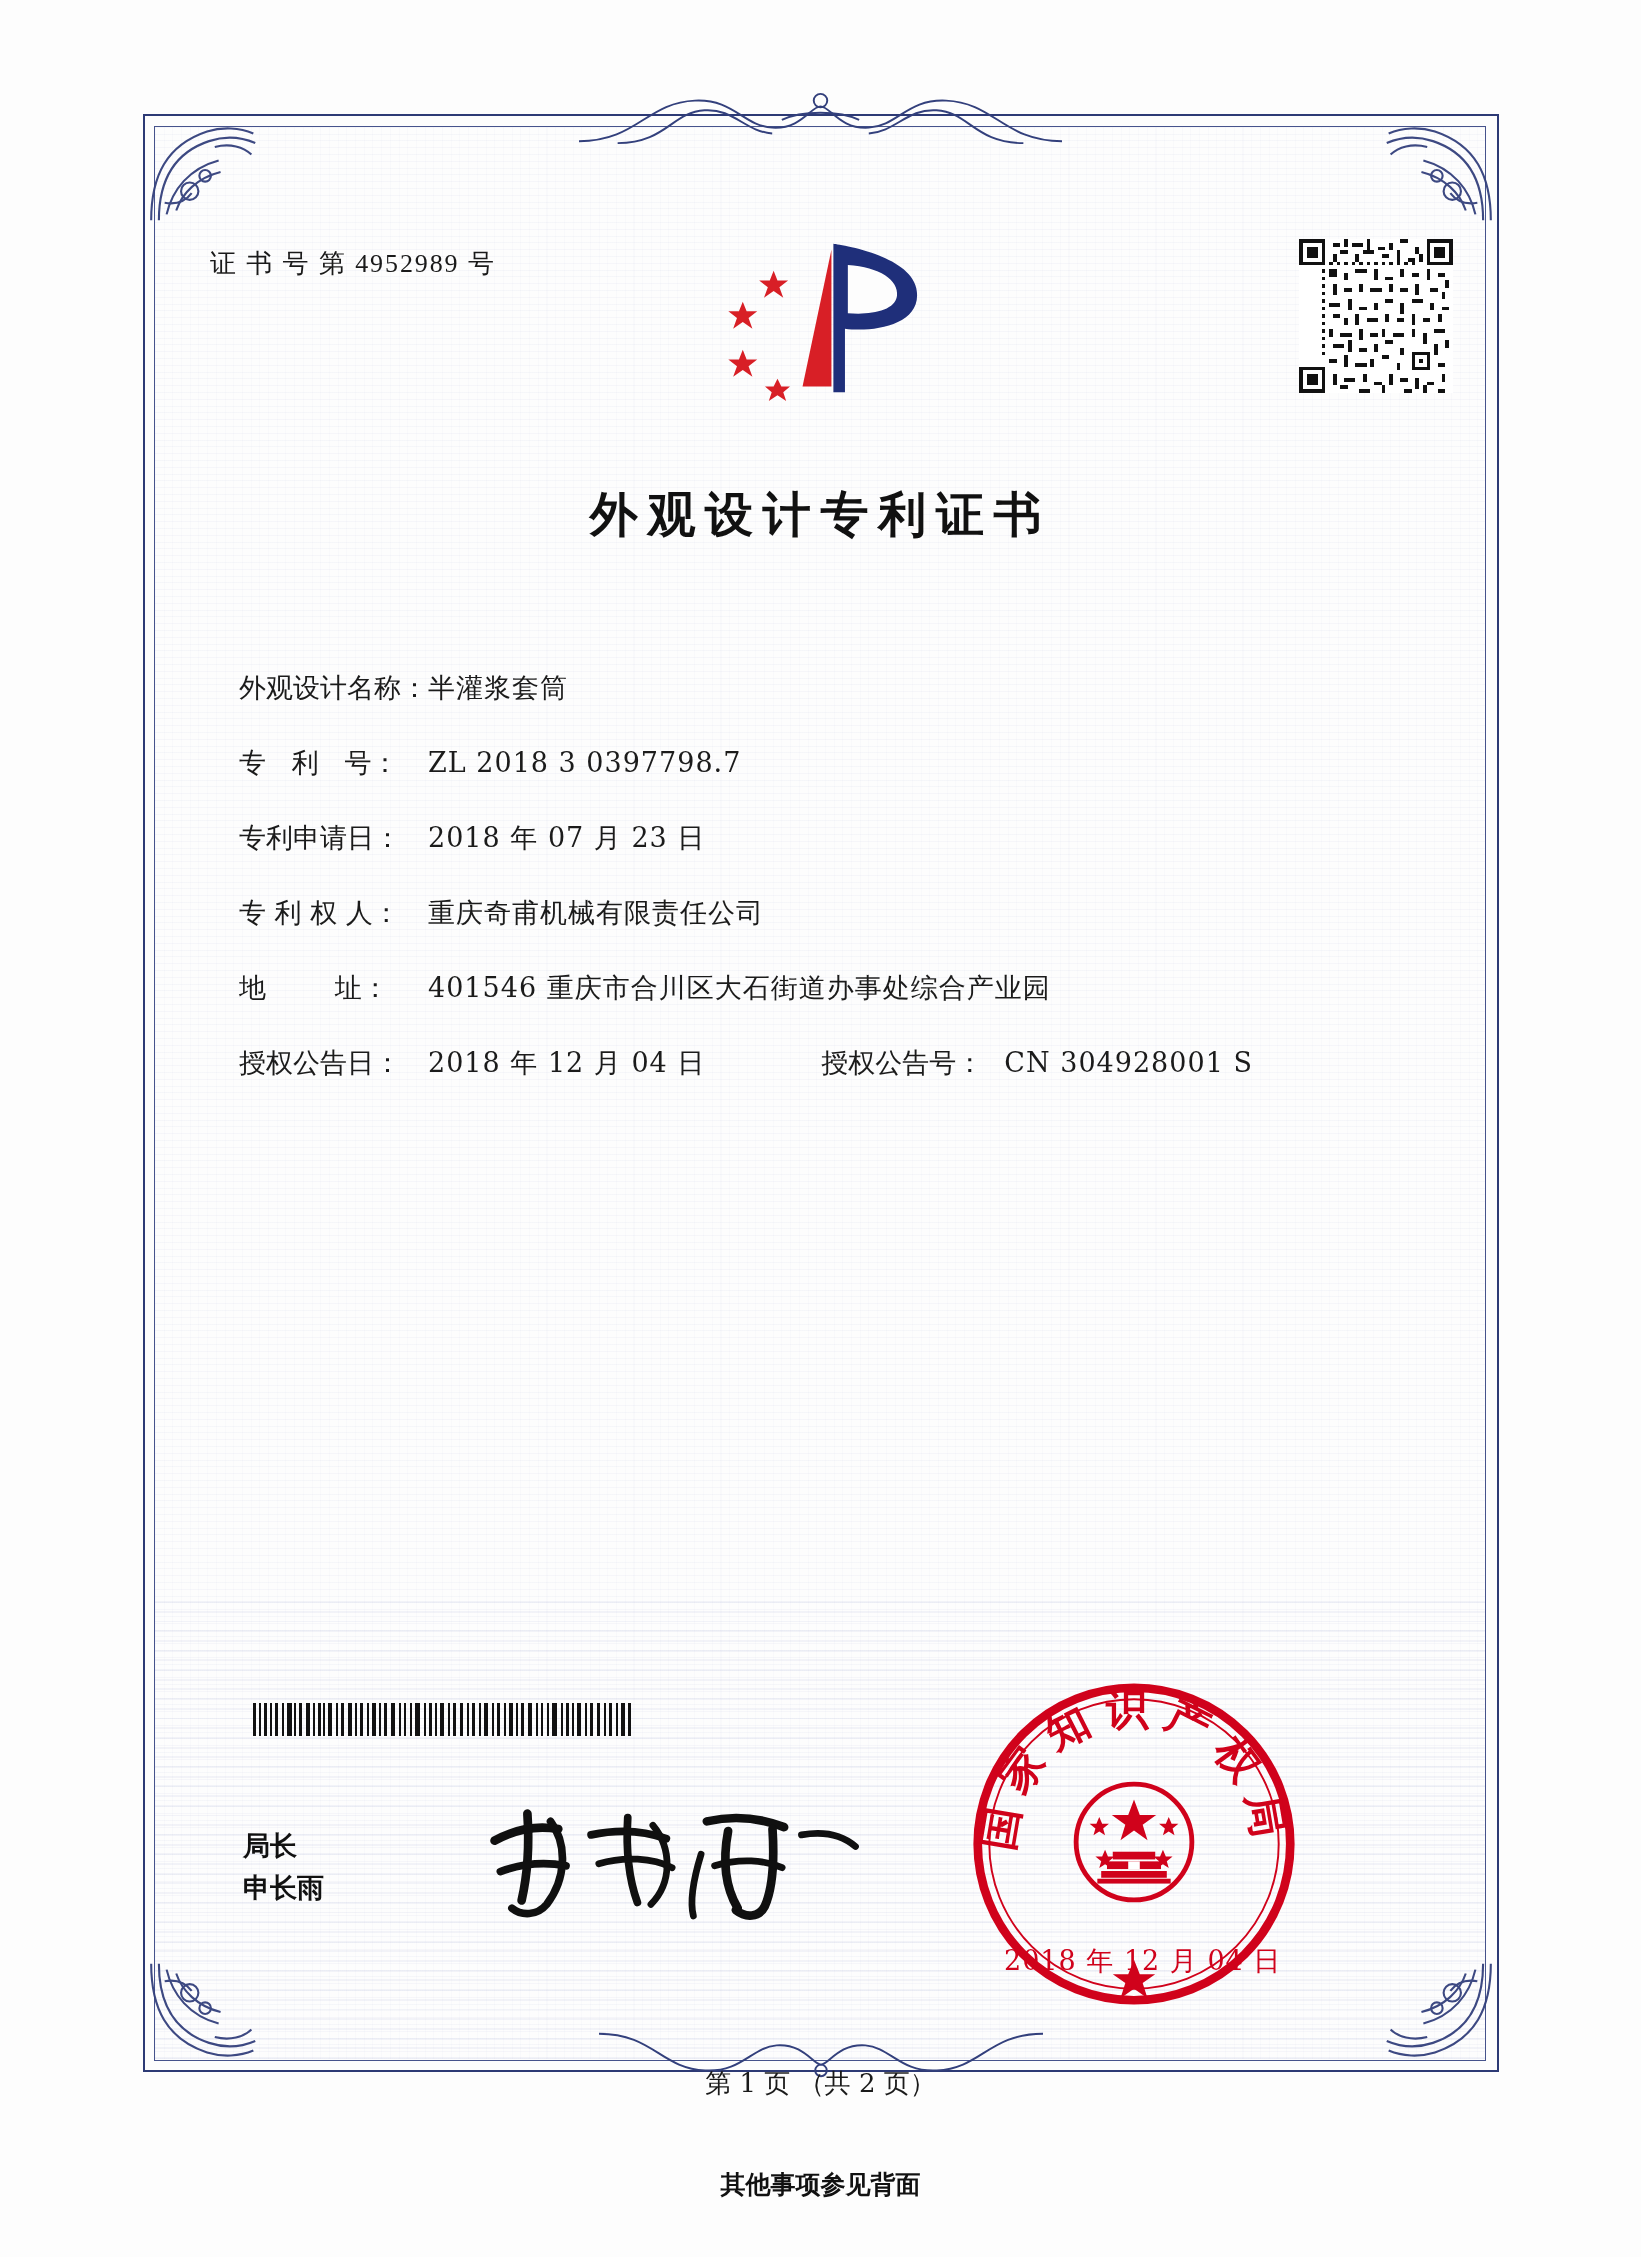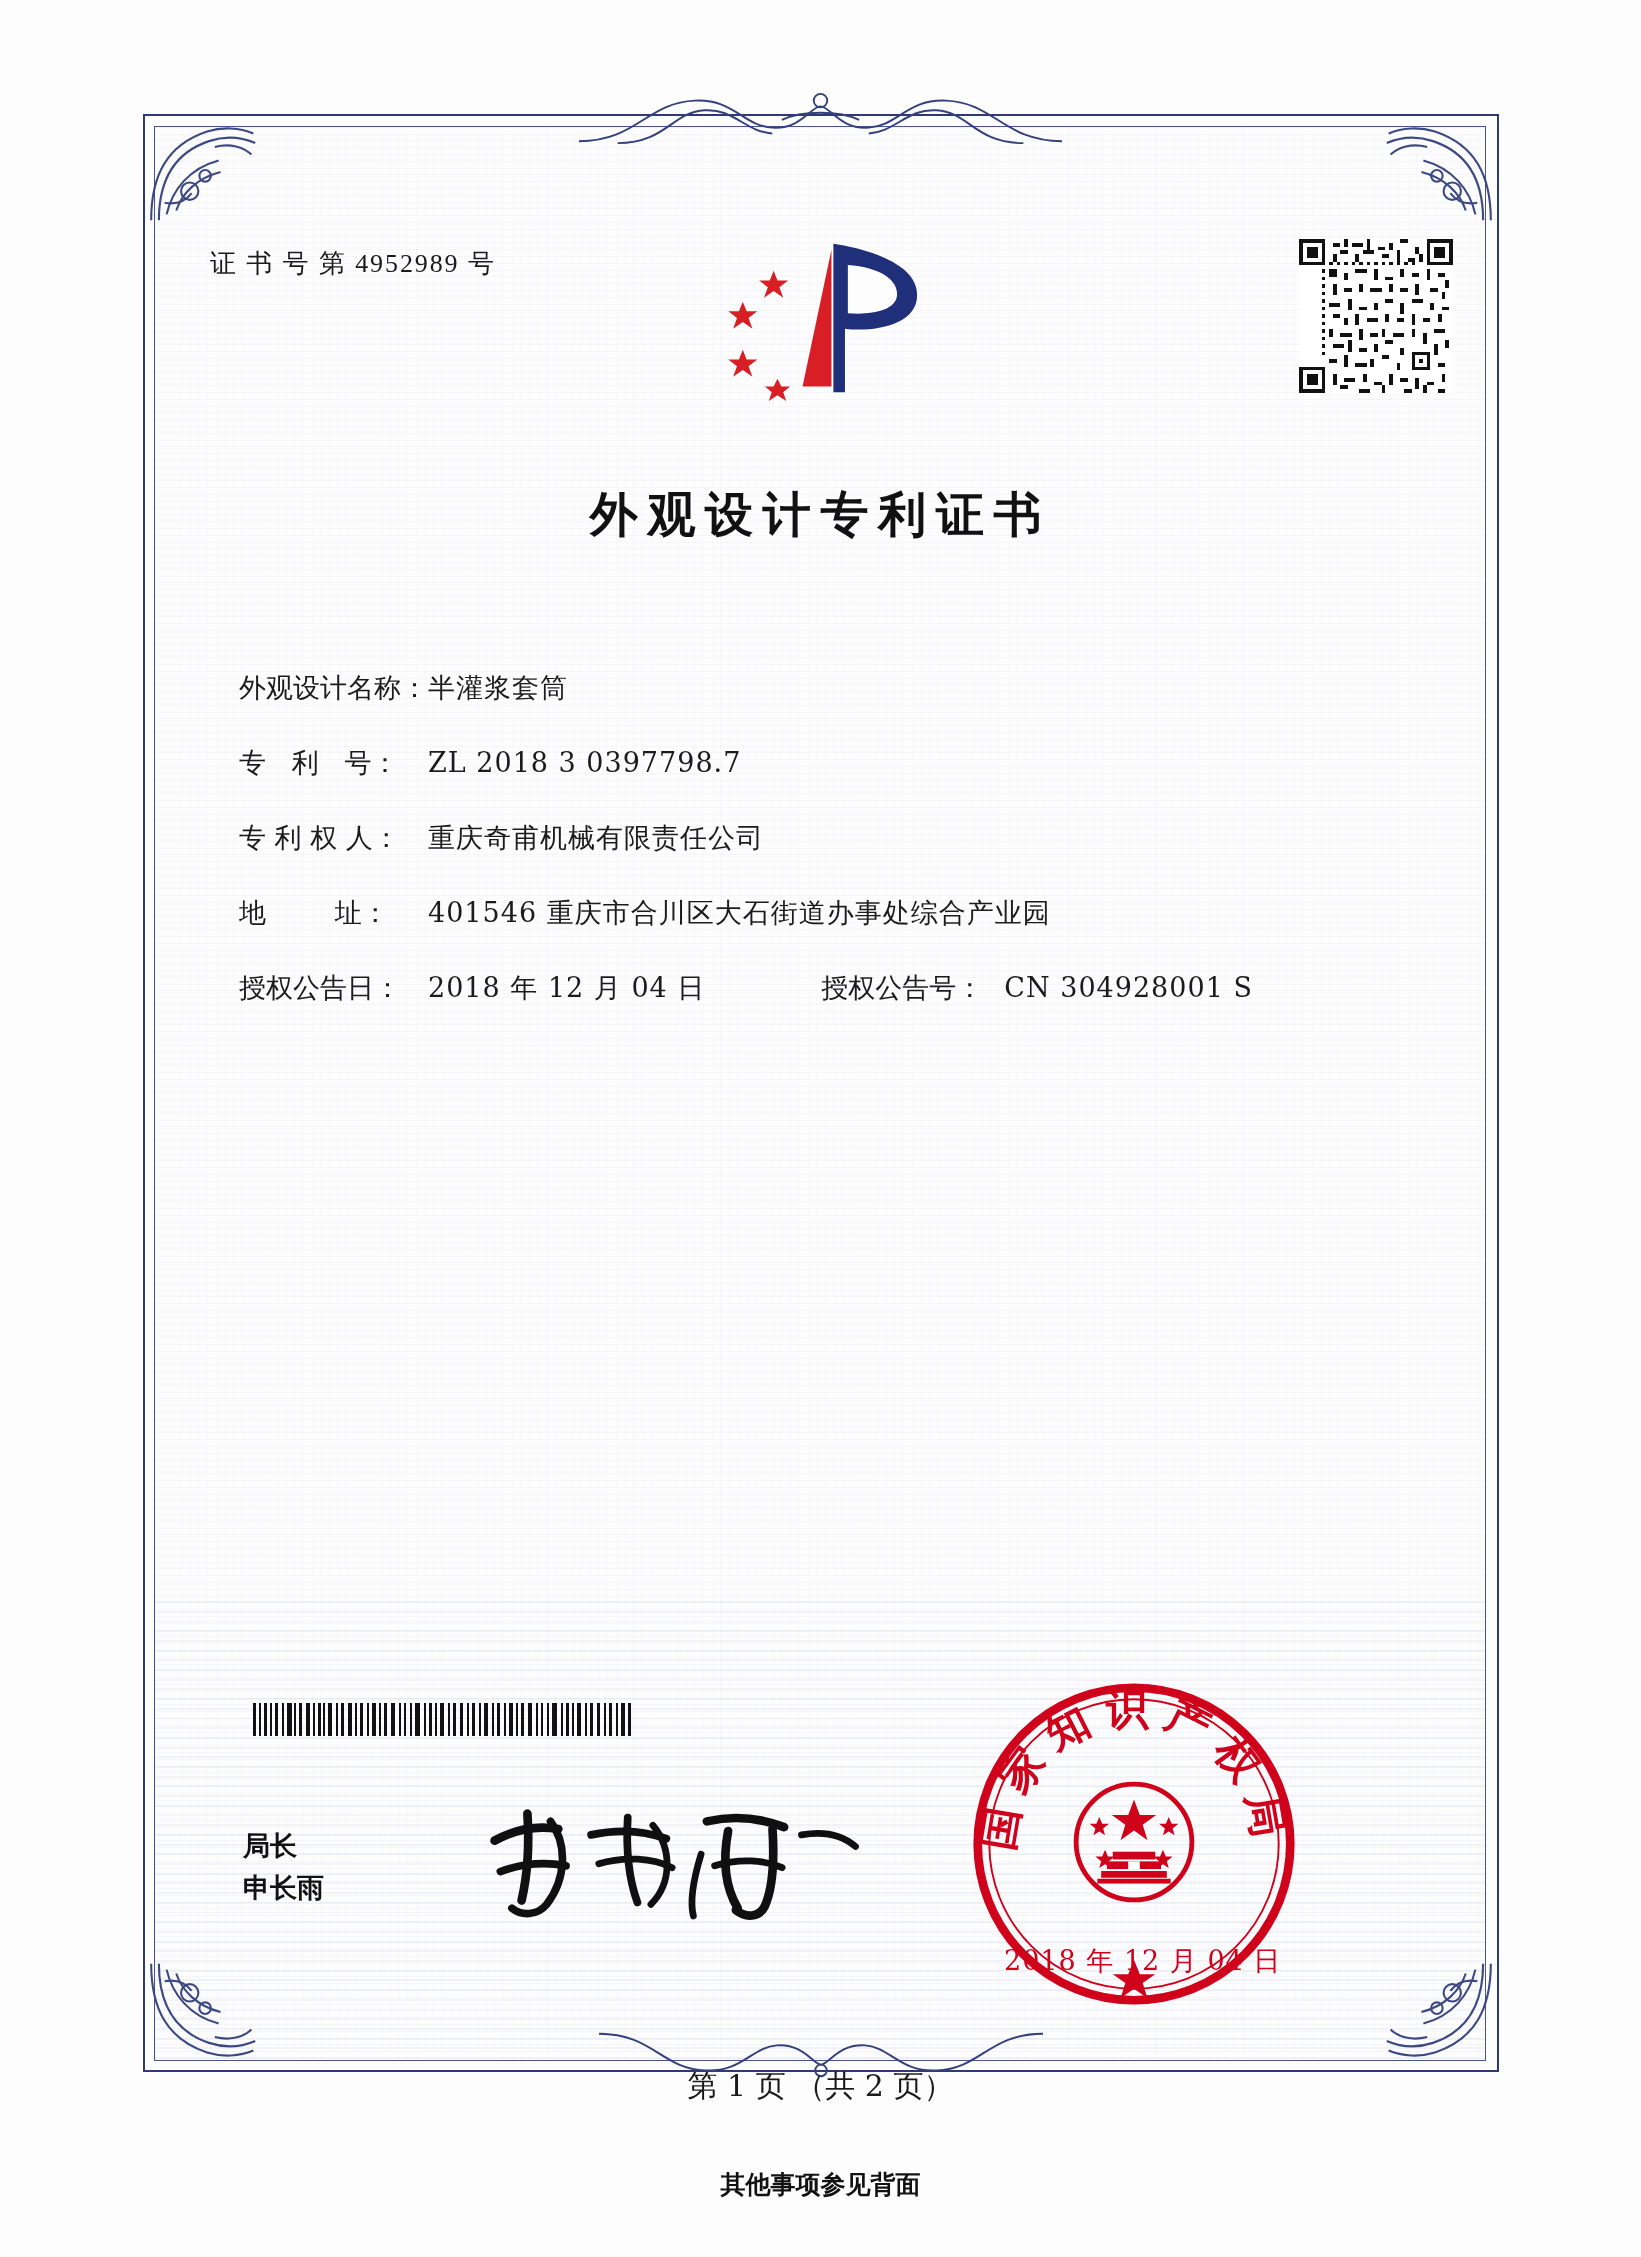--- a/index.html
+++ b/index.html
@@ -238,21 +238,21 @@
     letter-spacing: 1px;
   }
 
   .page-no {
     position: absolute;
     left: 0;
     top: 2066px;
     width: 1641px;
     text-align: center;
     font-family: "DejaVu Serif", serif;
-    font-size: 30px;
+    font-size: 26px;
     color: #1a1a1a;
   }
   .footnote {
     position: absolute;
     left: 0;
     top: 2168px;
     width: 1641px;
     text-align: center;
     font-family: "DejaVu Serif", serif;
     font-weight: bold;
@@ -521,20 +521,24 @@
   <div class="fields">
     <div class="field-row">
       <div class="field-label">外观设计名称：</div>
       <div class="field-value">半灌浆套筒</div>
     </div>
     <div class="field-row">
       <div class="field-label">专   利   号：</div>
       <div class="field-value">ZL 2018 3 0397798.7</div>
     </div>
     <div class="field-row">
+      <div class="field-label">专利申请日：</div>
+      <div class="field-value">2018 年 07 月 23 日</div>
+    </div>
+    <div class="field-row">
       <div class="field-label">专 利 权 人：</div>
       <div class="field-value">重庆奇甫机械有限责任公司</div>
     </div>
     <div class="field-row">
       <div class="field-label">地        址：</div>
       <div class="field-value">401546  重庆市合川区大石街道办事处综合产业园</div>
     </div>
     <div class="field-row pub">
       <div class="field-label">授权公告日：</div>
       <div class="field-value">2018 年 12 月 04 日</div>

